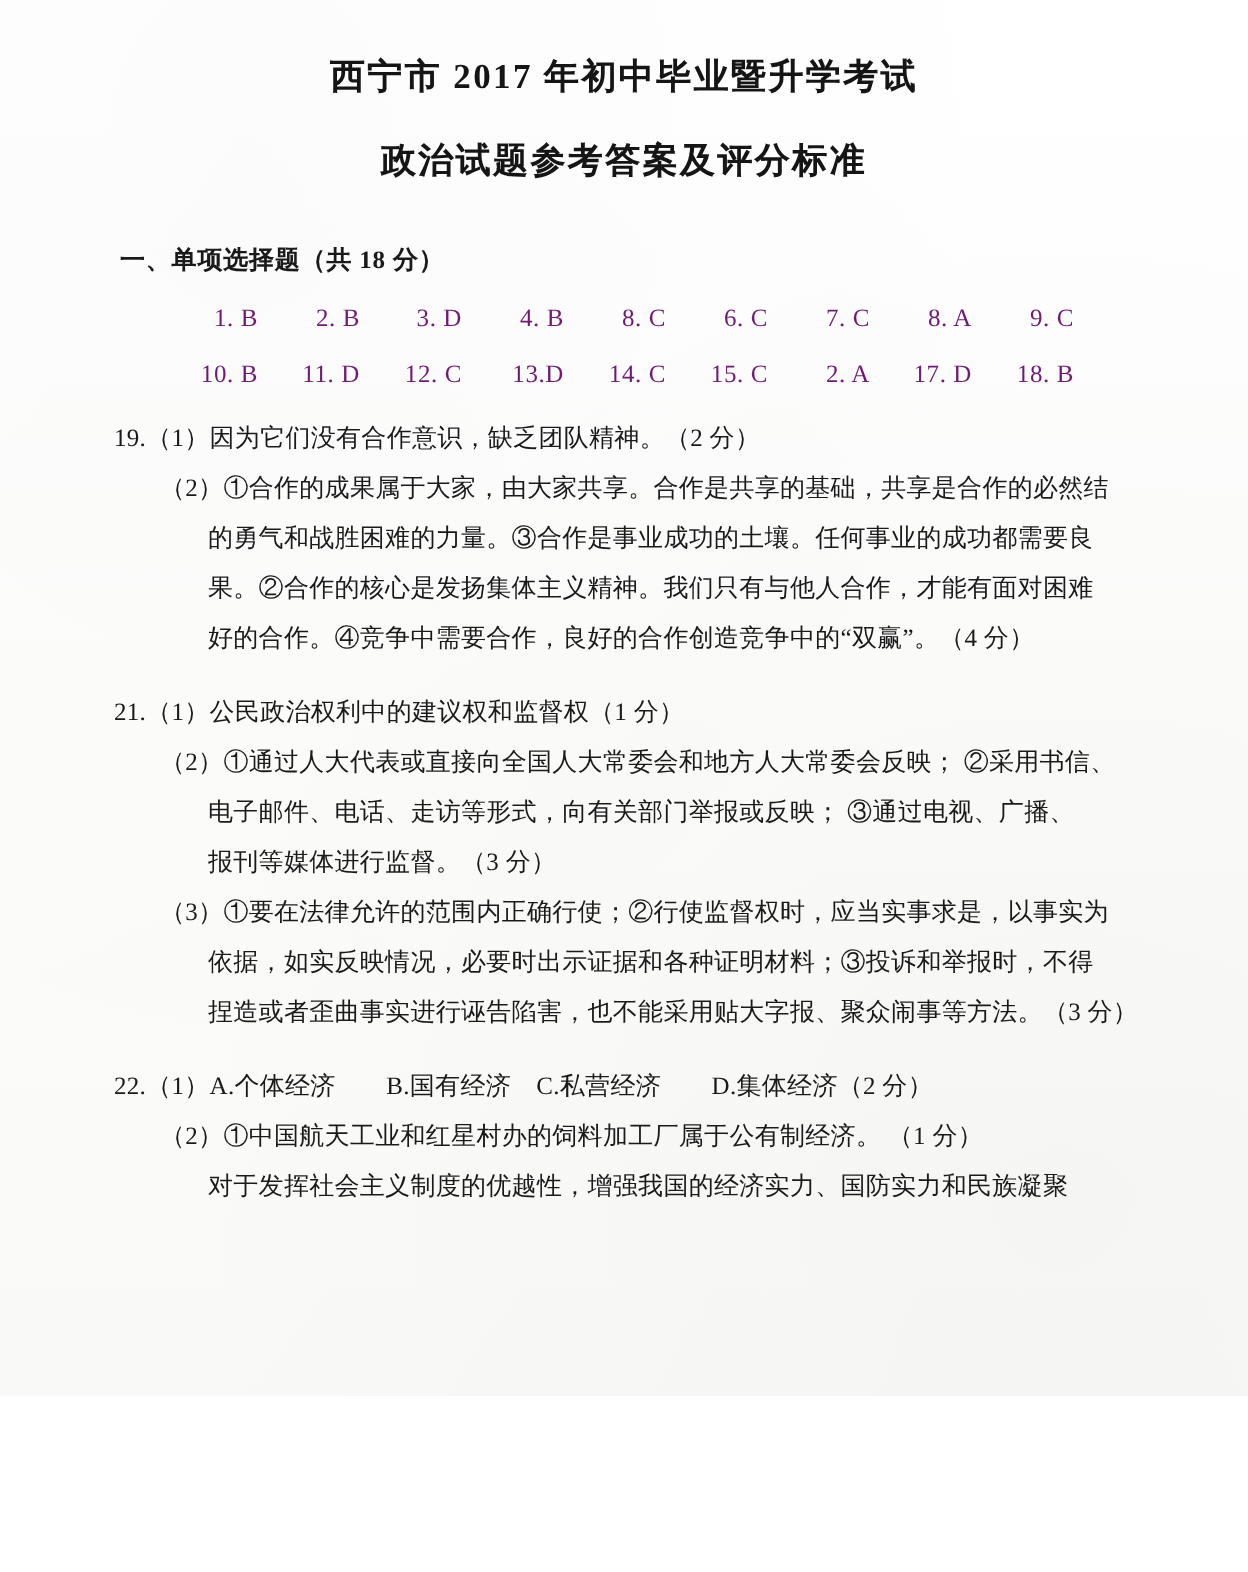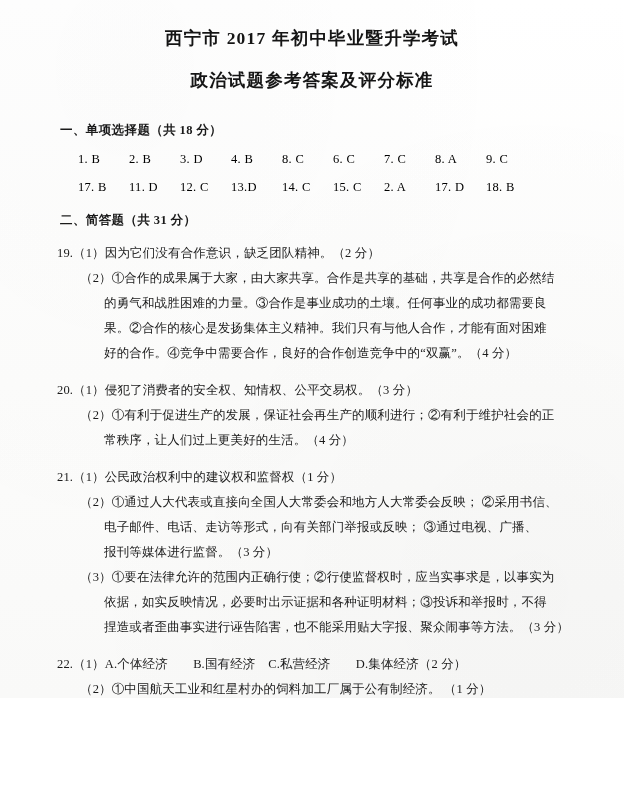--- a/index.html
+++ b/index.html
@@ -59,21 +59,22 @@
     margin-left: 78px;
     margin-top: 13px;
     display: flex;
     font-size: 12.5px;
     letter-spacing: 0.3px;
   }
   .mc-cell {
     width: 51px;
     flex: 0 0 51px;
     white-space: nowrap;
-    color: #000000;
+    color: #701a75;
+    text-align: right;
   }
 
   
   .qa-block { margin-top: 12px; }
   .qa-line {
     font-size: 12.5px;
     line-height: 25px;
     letter-spacing: 0.15px;
     color: #1a1a1a;
     white-space: pre-wrap;
@@ -146,45 +147,39 @@
         <span class="mc-cell">2. B</span>
         <span class="mc-cell">3. D</span>
         <span class="mc-cell">4. B</span>
         <span class="mc-cell">8. C</span>
         <span class="mc-cell">6. C</span>
         <span class="mc-cell">7. C</span>
         <span class="mc-cell">8. A</span>
         <span class="mc-cell">9. C</span>
       </div>
     <div class="mc-row">
-        <span class="mc-cell">17. B</span>
+        <span class="mc-cell">10. B</span>
         <span class="mc-cell">11. D</span>
         <span class="mc-cell">12. C</span>
         <span class="mc-cell">13.D</span>
         <span class="mc-cell">14. C</span>
         <span class="mc-cell">15. C</span>
         <span class="mc-cell">2. A</span>
         <span class="mc-cell">17. D</span>
         <span class="mc-cell">18. B</span>
       </div>
 
-    <div class="section-heading sec-2">二、简答题（共 31 分）</div>
 
     <div id="questions">
         <div class="qa-block">
           <div class="qa-line ind-q">19.（1）因为它们没有合作意识，缺乏团队精神。（2 分）</div>
           <div class="qa-line ind-sub">（2）①合作的成果属于大家，由大家共享。合作是共享的基础，共享是合作的必然结</div>
           <div class="qa-line ind-cont">的勇气和战胜困难的力量。③合作是事业成功的土壤。任何事业的成功都需要良</div>
           <div class="qa-line ind-cont">果。②合作的核心是发扬集体主义精神。我们只有与他人合作，才能有面对困难</div>
           <div class="qa-line ind-cont">好的合作。④竞争中需要合作，良好的合作创造竞争中的“双赢”。（4 分）</div>
-        </div>
-        <div class="qa-block">
-          <div class="qa-line ind-q">20.（1）侵犯了消费者的安全权、知情权、公平交易权。（3 分）</div>
-          <div class="qa-line ind-sub">（2）①有利于促进生产的发展，保证社会再生产的顺利进行；②有利于维护社会的正</div>
-          <div class="qa-line ind-cont">常秩序，让人们过上更美好的生活。（4 分）</div>
         </div>
         <div class="qa-block">
           <div class="qa-line ind-q">21.（1）公民政治权利中的建议权和监督权（1 分）</div>
           <div class="qa-line ind-sub">（2）①通过人大代表或直接向全国人大常委会和地方人大常委会反映； ②采用书信、</div>
           <div class="qa-line ind-cont">电子邮件、电话、走访等形式，向有关部门举报或反映； ③通过电视、广播、</div>
           <div class="qa-line ind-cont">报刊等媒体进行监督。（3 分）</div>
           <div class="qa-line ind-sub">（3）①要在法律允许的范围内正确行使；②行使监督权时，应当实事求是，以事实为</div>
           <div class="qa-line ind-cont">依据，如实反映情况，必要时出示证据和各种证明材料；③投诉和举报时，不得</div>
           <div class="qa-line ind-cont">捏造或者歪曲事实进行诬告陷害，也不能采用贴大字报、聚众闹事等方法。（3 分）</div>
         </div>

